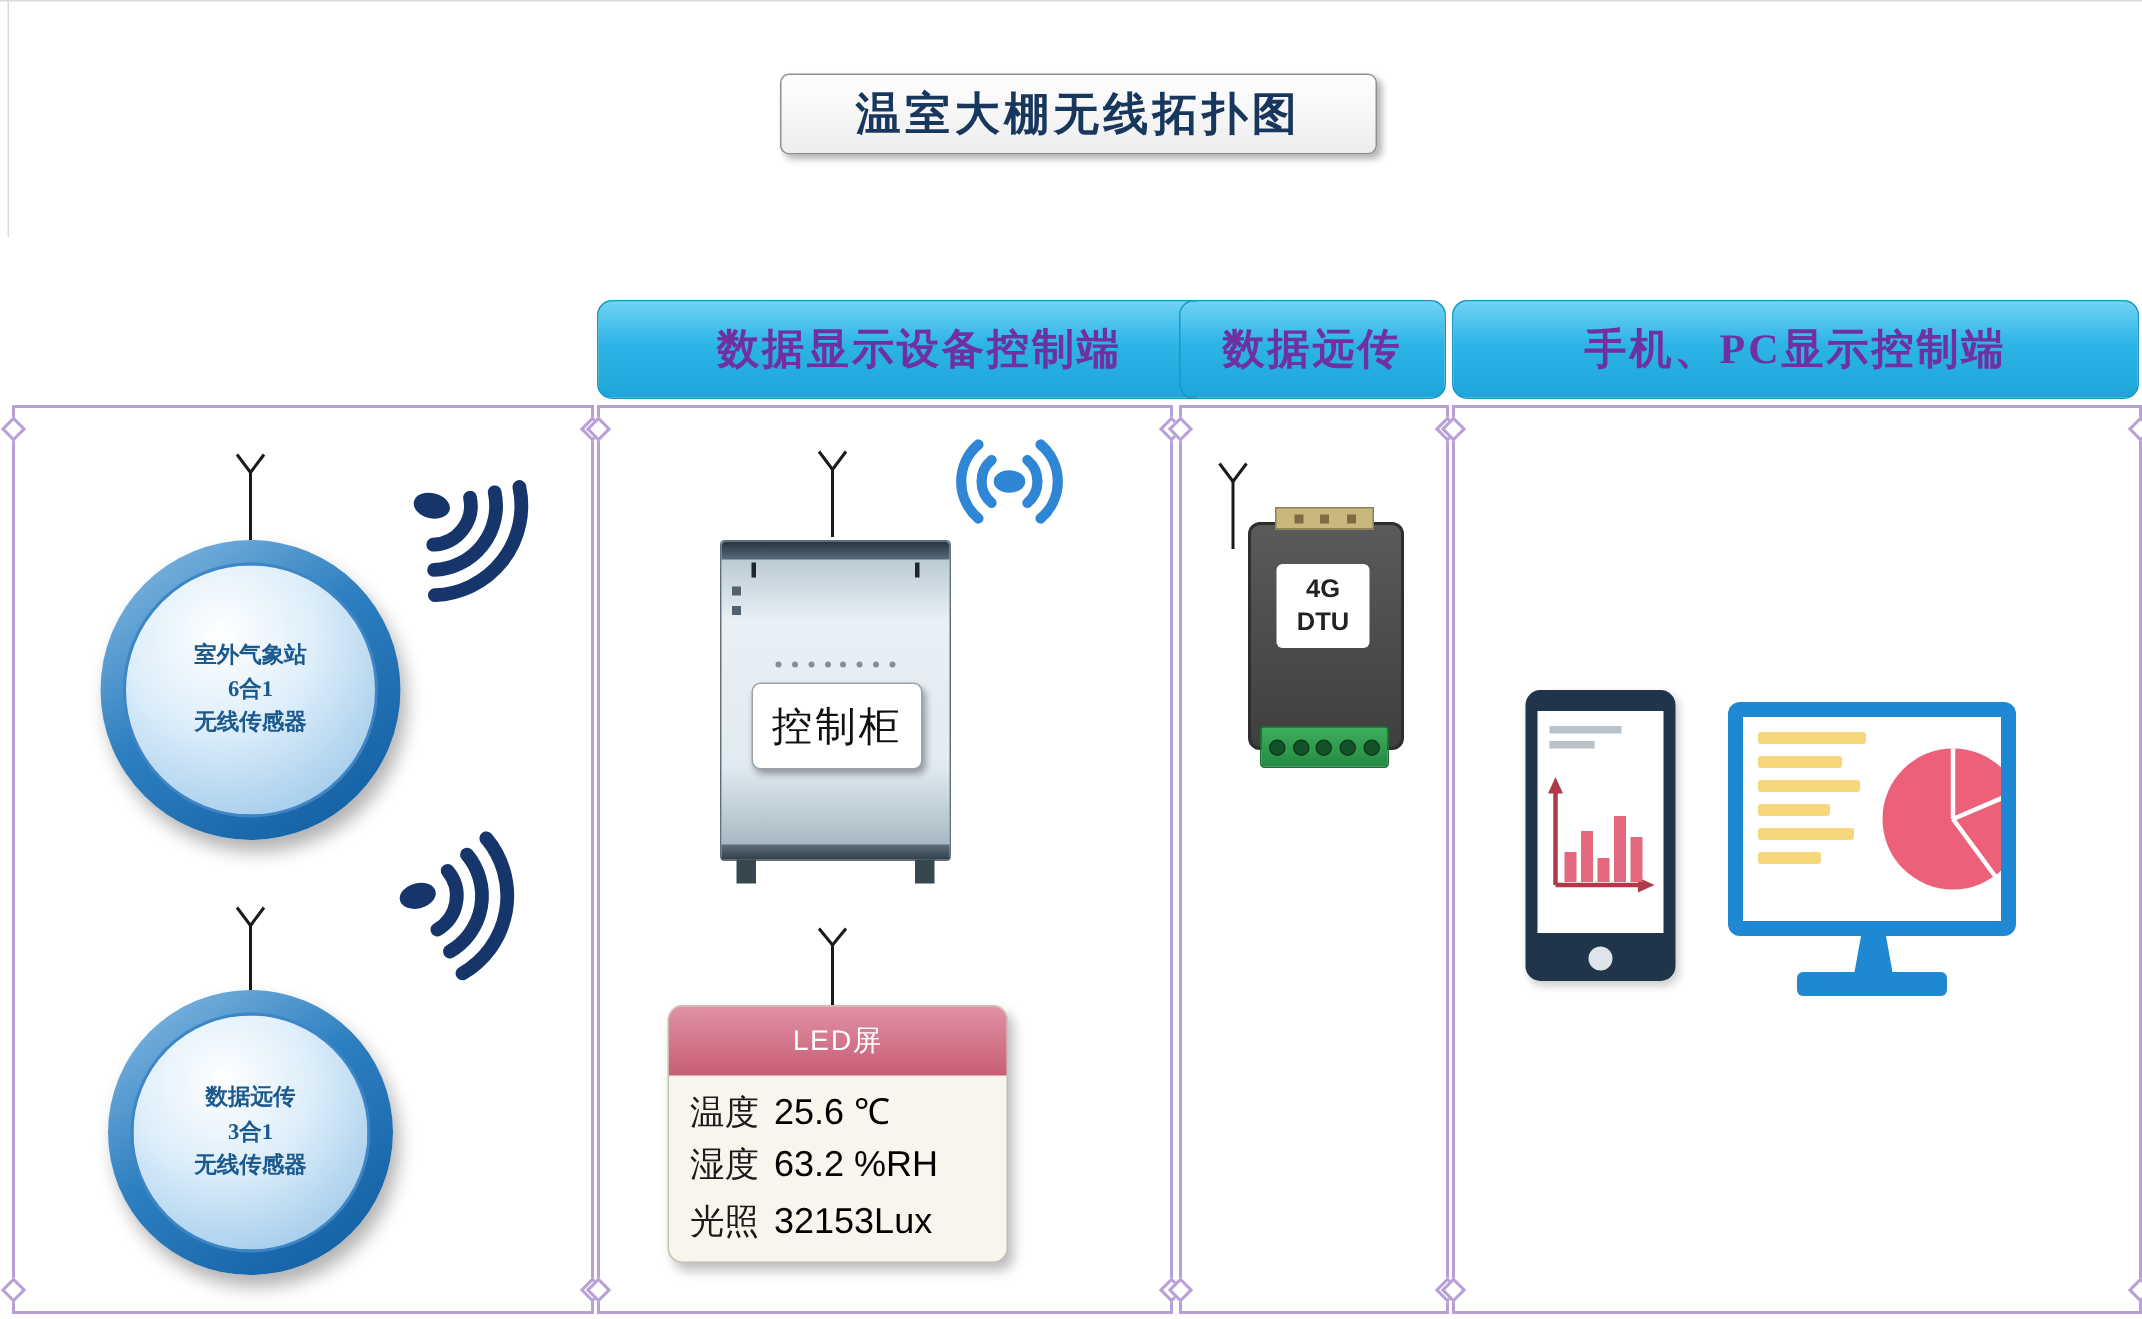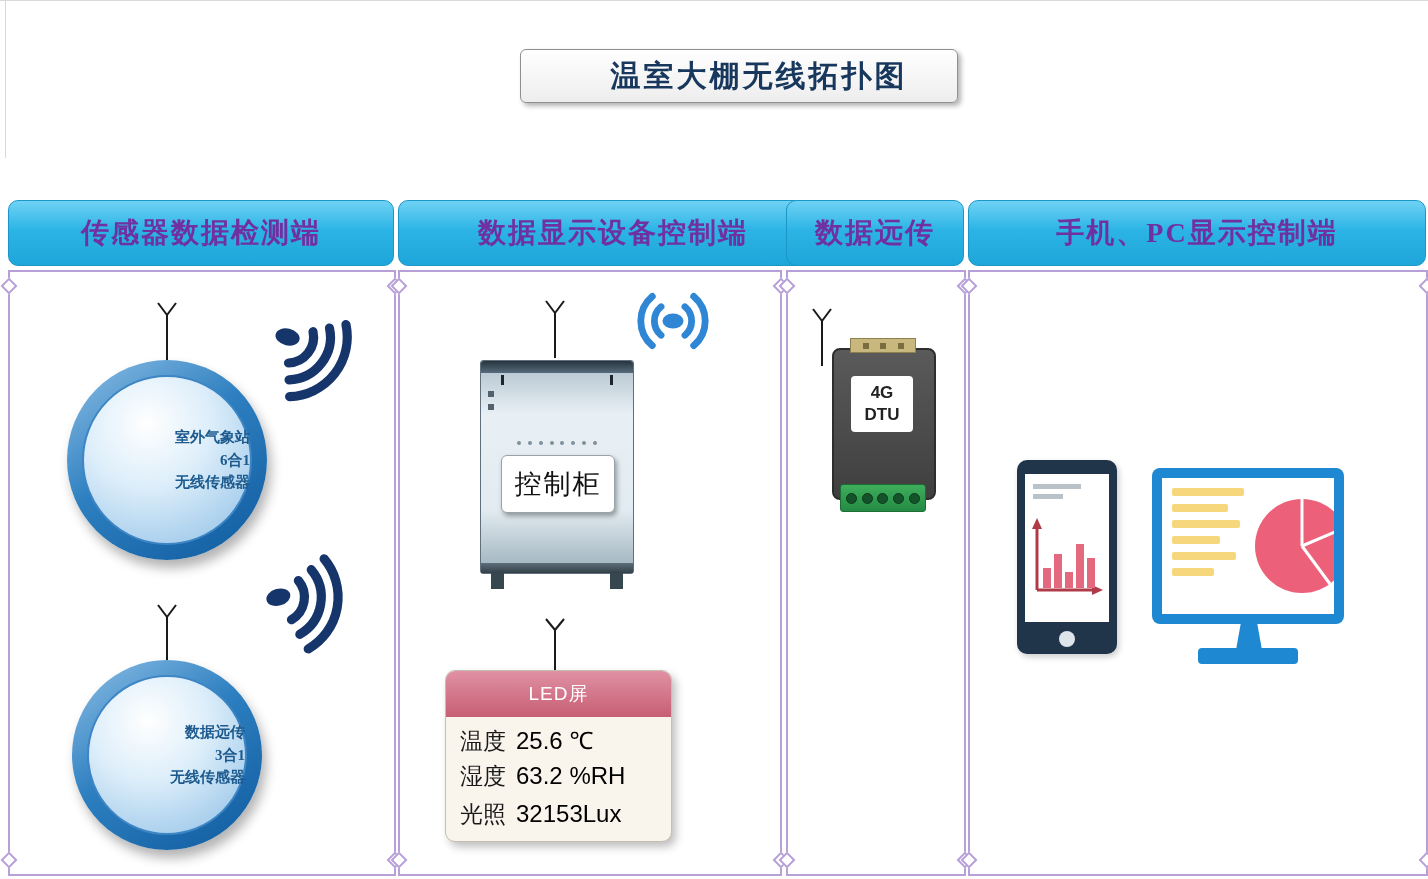--- a/index.html
+++ b/index.html
@@ -4,21 +4,21 @@
 <style>
   html,body{margin:0;padding:0;background:#fff;}
   .container{position:relative;width:1428px;height:879px;background:#ffffff;
     font-family:"Liberation Sans",sans-serif;overflow:hidden;}
   .page-edge-top{position:absolute;left:0;top:0;width:1428px;height:1px;background:#d9d9d9;}
   .page-edge-left{position:absolute;left:5px;top:0;width:1px;height:158px;background:#d9d9d9;}
 
   
   .title-box{position:absolute;left:520px;top:49px;width:396px;height:52px;
     background:linear-gradient(180deg,#ffffff,#ededed);border:1px solid #8f8f8f;border-radius:6px;
-    box-shadow:3px 3px 5px rgba(0,0,0,.3);display:flex;align-items:center;justify-content:center;padding-left:40px;}
+    box-shadow:3px 3px 5px rgba(0,0,0,.3);display:flex;align-items:center;justify-content:center;}
   .title-text{font-family:"Liberation Serif",serif;font-weight:bold;font-size:30px;color:#17375d;letter-spacing:3px;}
 
   
   .col-header{position:absolute;top:200px;height:64px;border-radius:10px;
     background:linear-gradient(180deg,#6fd2f4 0%,#2cb4e6 45%,#1ea6da 100%);
     border:1px solid #1b96c6;display:flex;align-items:center;justify-content:center;
     font-family:"Liberation Serif",serif;font-weight:bold;font-size:28px;color:#7030a0;letter-spacing:2px;}
   #hdr-sensor{left:8px;width:384px;}
   #hdr-display{left:398px;width:380px;padding-left:24px;}
   #hdr-transfer{left:786px;width:176px;}
@@ -33,21 +33,21 @@
   .dm{position:absolute;width:8px;height:8px;background:#fff;border:2px solid #b79fd8;transform:rotate(45deg);}
   .dm.tl{left:-7px;top:8px;} .dm.tr{right:-7px;top:8px;}
   .dm.bl{left:-7px;bottom:8px;} .dm.br{right:-7px;bottom:8px;}
 
   
   .sensor-circle{position:absolute;border-radius:50%;
     background:linear-gradient(145deg,#8fc0e6 0%,#2d7fc0 45%,#0f5a9e 100%);
     box-shadow:4px 8px 12px rgba(0,0,0,.3);}
   .sensor-inner{position:absolute;left:15px;top:15px;right:15px;bottom:15px;border-radius:50%;
     background:radial-gradient(circle at 38% 28%,#ffffff 0%,#ddeefa 40%,#aed2ee 75%,#8fc0e4 100%);
-    border:2px solid #3d85c4;display:flex;flex-direction:column;align-items:flex-end;justify-content:center;text-align:center;}
+    border:2px solid #3d85c4;display:flex;flex-direction:column;align-items:center;justify-content:center;text-align:center;}
   .sensor-line{font-family:"Liberation Serif",serif;font-weight:bold;font-size:15px;color:#1c5a8e;line-height:1.5;}
   #circle-outdoor{left:57px;top:88px;width:200px;height:200px;}
   #circle-indoor{left:62px;top:388px;width:190px;height:190px;}
   .pos{position:absolute;}
   #ant-outdoor{left:137px;top:30px;}
   #ant-indoor{left:137px;top:332px;}
   #wifi-outdoor{left:252px;top:40px;transform:rotate(38deg);}
   #wifi-indoor{left:252px;top:282px;transform:rotate(10deg);}
 
   
@@ -123,21 +123,20 @@
 <body>
 
 <div class="container">
   <div class="page-edge-top"></div>
   <div class="page-edge-left"></div>
 
   <div class="title-box">
     <span class="title-text">温室大棚无线拓扑图</span>
   </div>
 
-  <div class="col-header" id="hdr-sensor">传感器数据检测端</div>
   <div class="col-header" id="hdr-display">数据显示设备控制端</div>
   <div class="col-header" id="hdr-transfer">数据远传</div>
   <div class="col-header" id="hdr-client">手机、PC显示控制端</div>
 
   <div class="frame" id="fr-sensor">
     <i class="dm tl"></i>
       <i class="dm tr"></i>
       <i class="dm bl"></i>
       <i class="dm br"></i>
 

